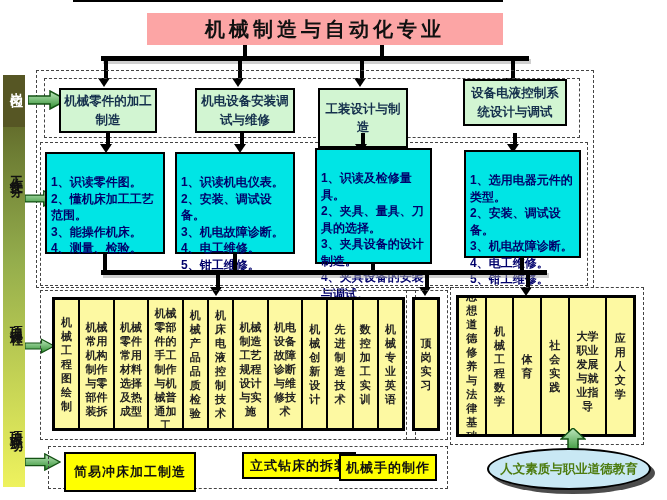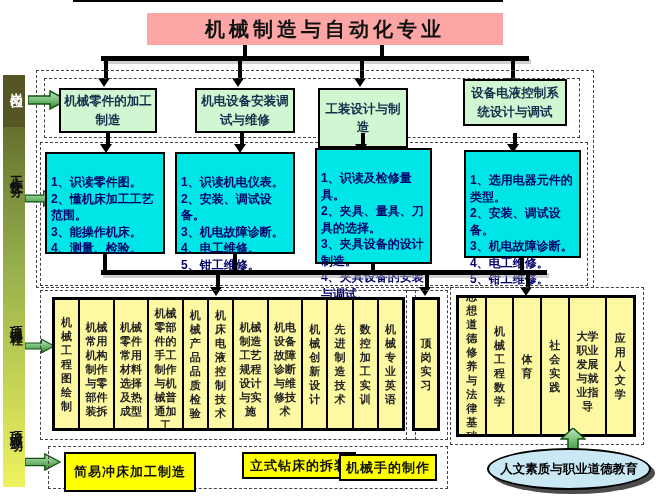--- a/index.html
+++ b/index.html
@@ -46,21 +46,21 @@
   .w2 .vt{width:2.3em;margin-top:10px;}
 
   
   .proj-box{position:absolute;background:#ffff00;border:2px solid #000;display:flex;
             align-items:center;justify-content:center;font-size:13px;font-weight:bold;
             color:#111;box-sizing:border-box;letter-spacing:1px;}
 
   
   .ellipse{position:absolute;left:487px;top:448px;width:160px;height:38px;background:#c9e8f4;
            border:2px solid #000;border-radius:50%;display:flex;align-items:center;
-           justify-content:center;font-size:12.5px;font-weight:bold;color:#000000;
+           justify-content:center;font-size:12.5px;font-weight:bold;color:#4d7c0f;
            box-shadow:4px 4px 0 rgba(45,45,45,.85);}
 
   .garrow{position:absolute;}
 </style>
 </head>
 <body>
 
 <div class="canvas">
 
   <svg width="0" height="0" style="position:absolute">

